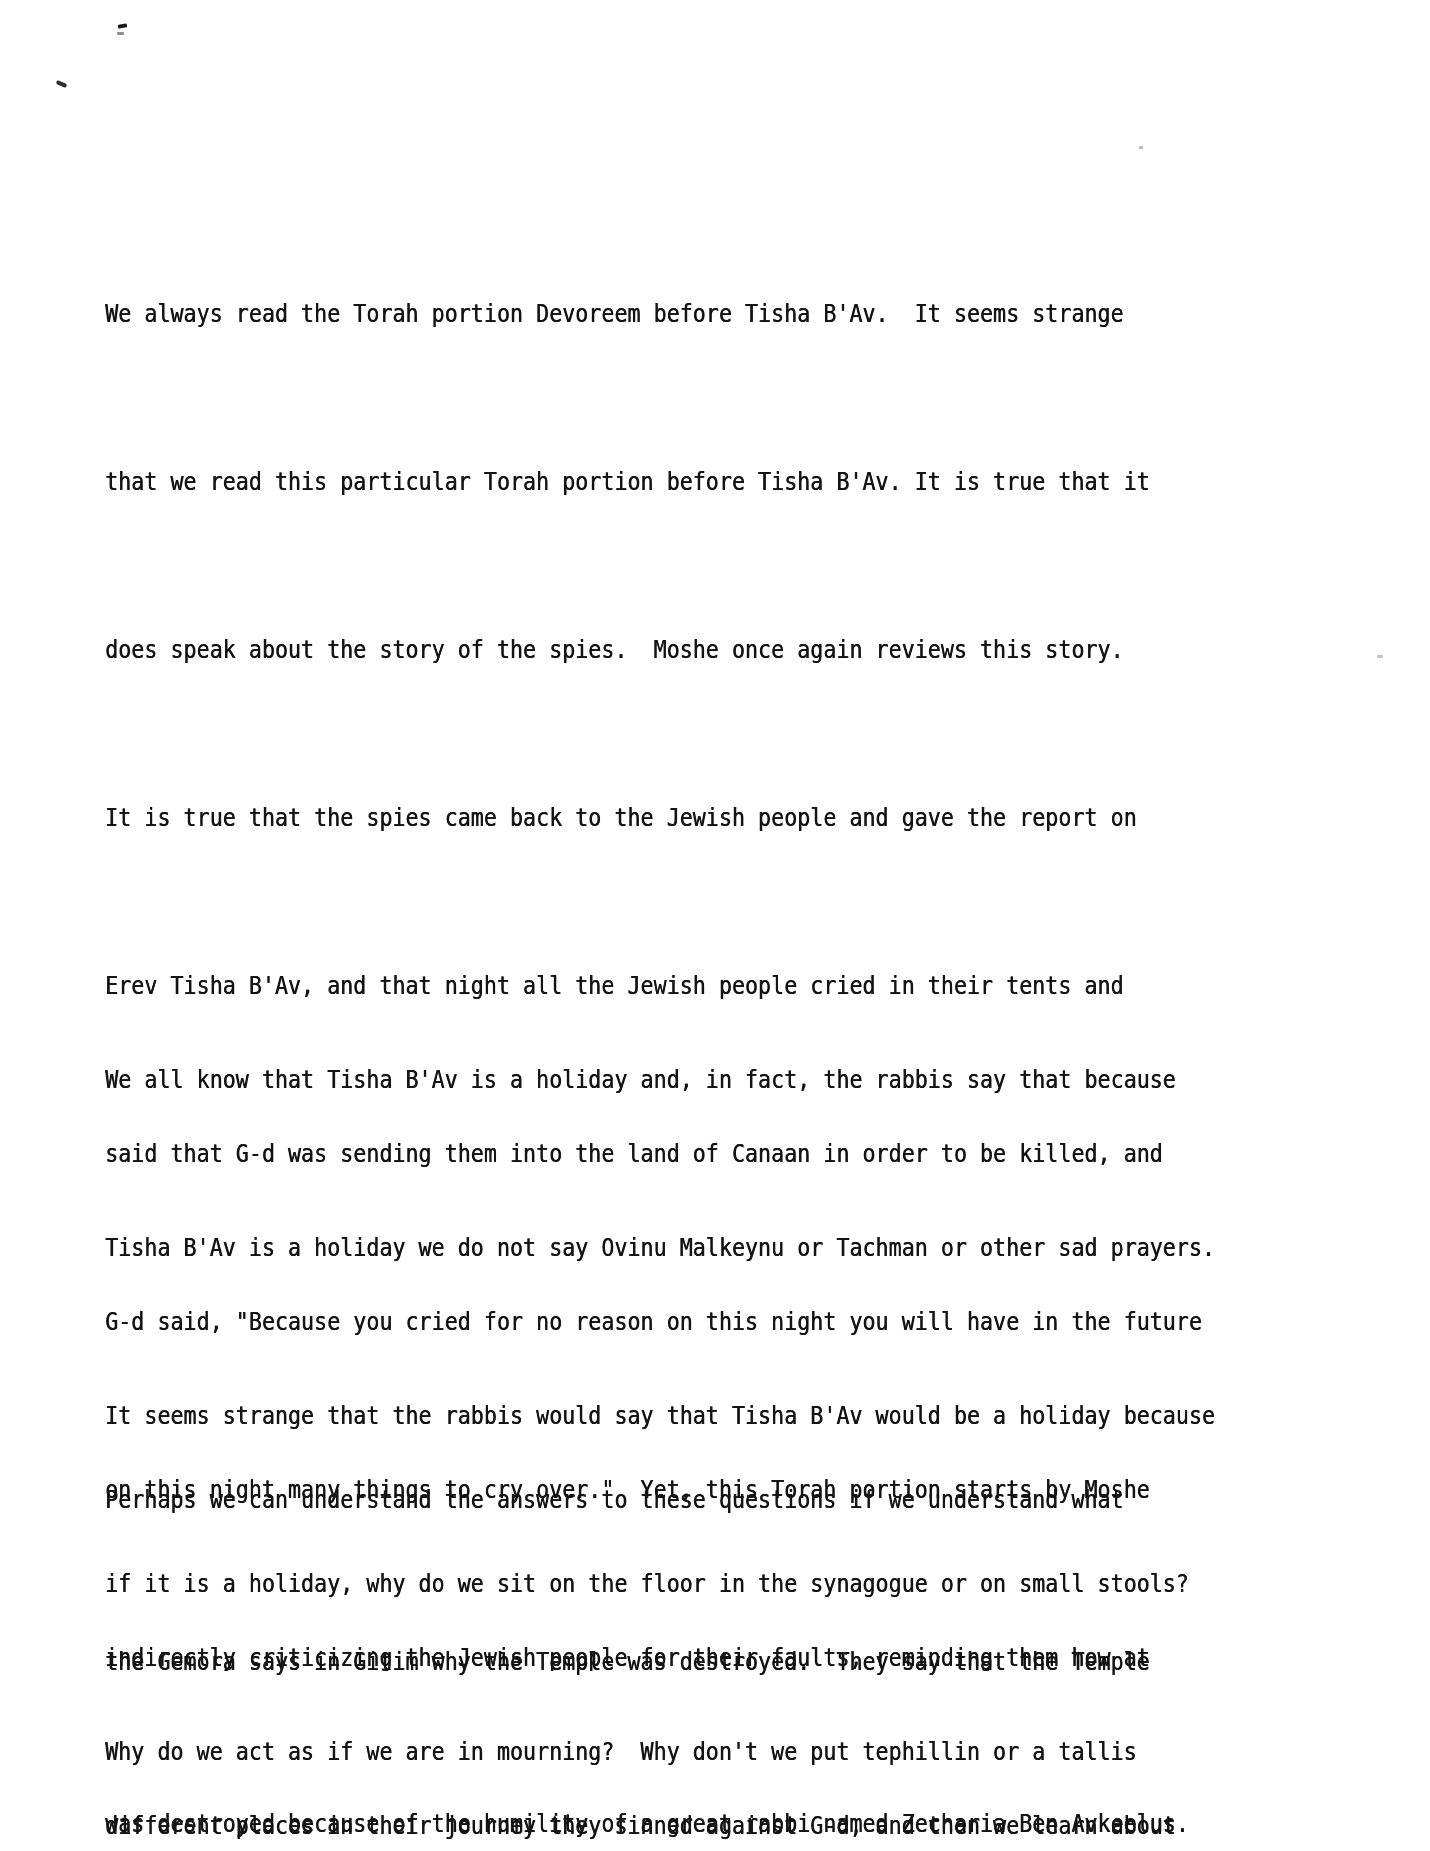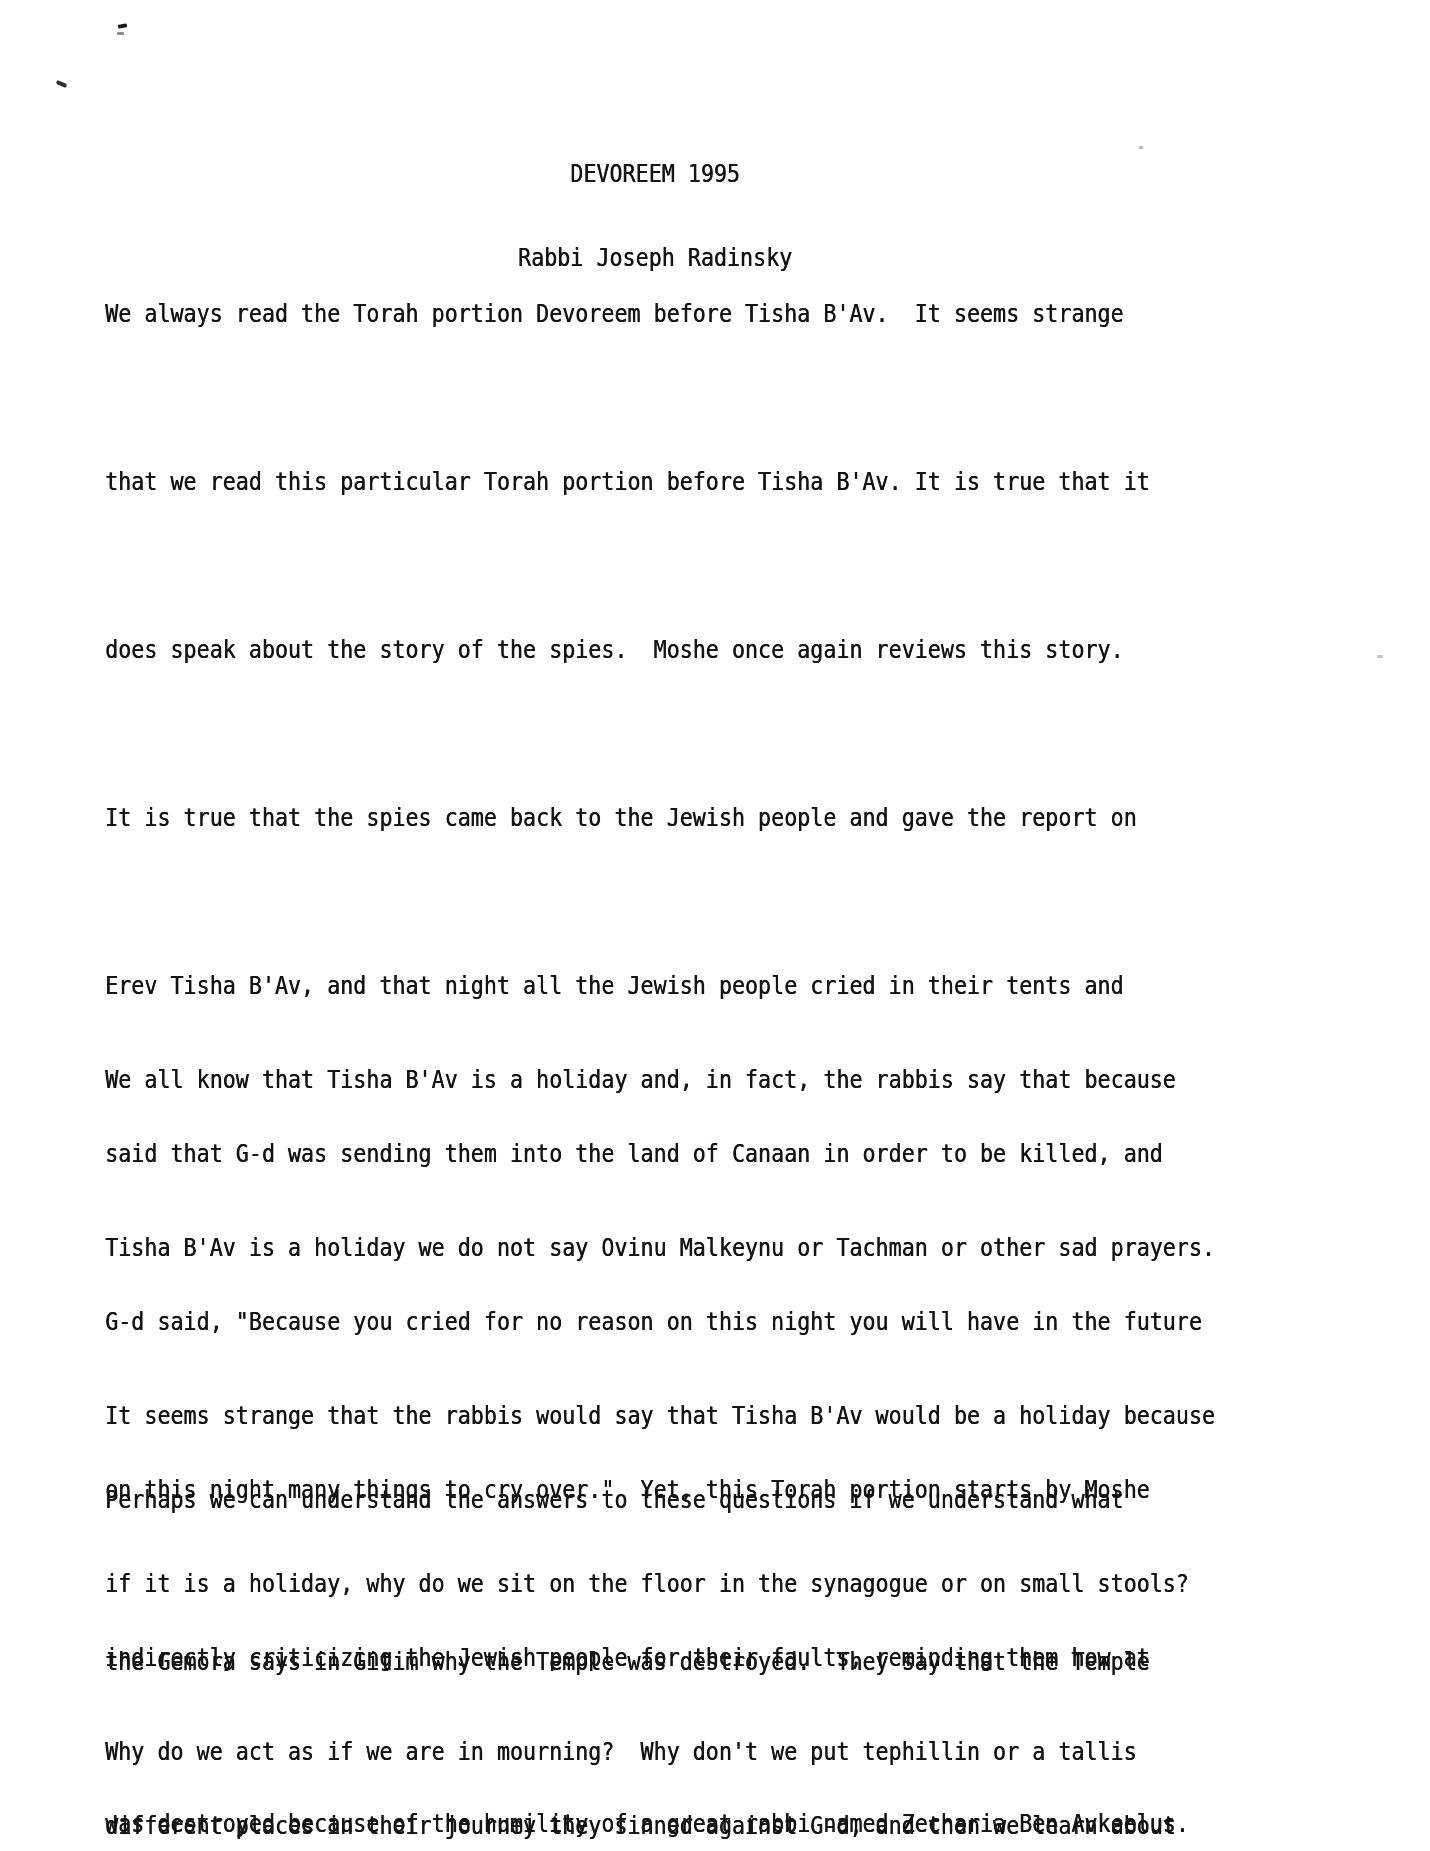--- a/index.html
+++ b/index.html
@@ -54,24 +54,20 @@
 <body>
 
 <div class="page">
 
   <div class="artifact mark-top-1"></div>
   <div class="artifact mark-top-2"></div>
   <div class="artifact mark-tick"></div>
   <div class="artifact mark-dot"></div>
   <div class="artifact mark-dash"></div>
 
-  <div class="title-block tw">
-    <div class="tline">DEVOREEM 1995</div>
-    <div class="tline">Rabbi Joseph Radinsky</div>
-  </div>
 
   <div class="para p1 tw">
     <div class="tline">We always read the Torah portion Devoreem before Tisha B'Av.  It seems strange</div>
     <div class="tline">that we read this particular Torah portion before Tisha B'Av. It is true that it</div>
     <div class="tline">does speak about the story of the spies.  Moshe once again reviews this story.</div>
     <div class="tline">It is true that the spies came back to the Jewish people and gave the report on</div>
     <div class="tline">Erev Tisha B'Av, and that night all the Jewish people cried in their tents and</div>
     <div class="tline">said that G-d was sending them into the land of Canaan in order to be killed, and</div>
     <div class="tline">G-d said, "Because you cried for no reason on this night you will have in the future</div>
     <div class="tline">on this night many things to cry over."  Yet, this Torah portion starts by Moshe</div>

